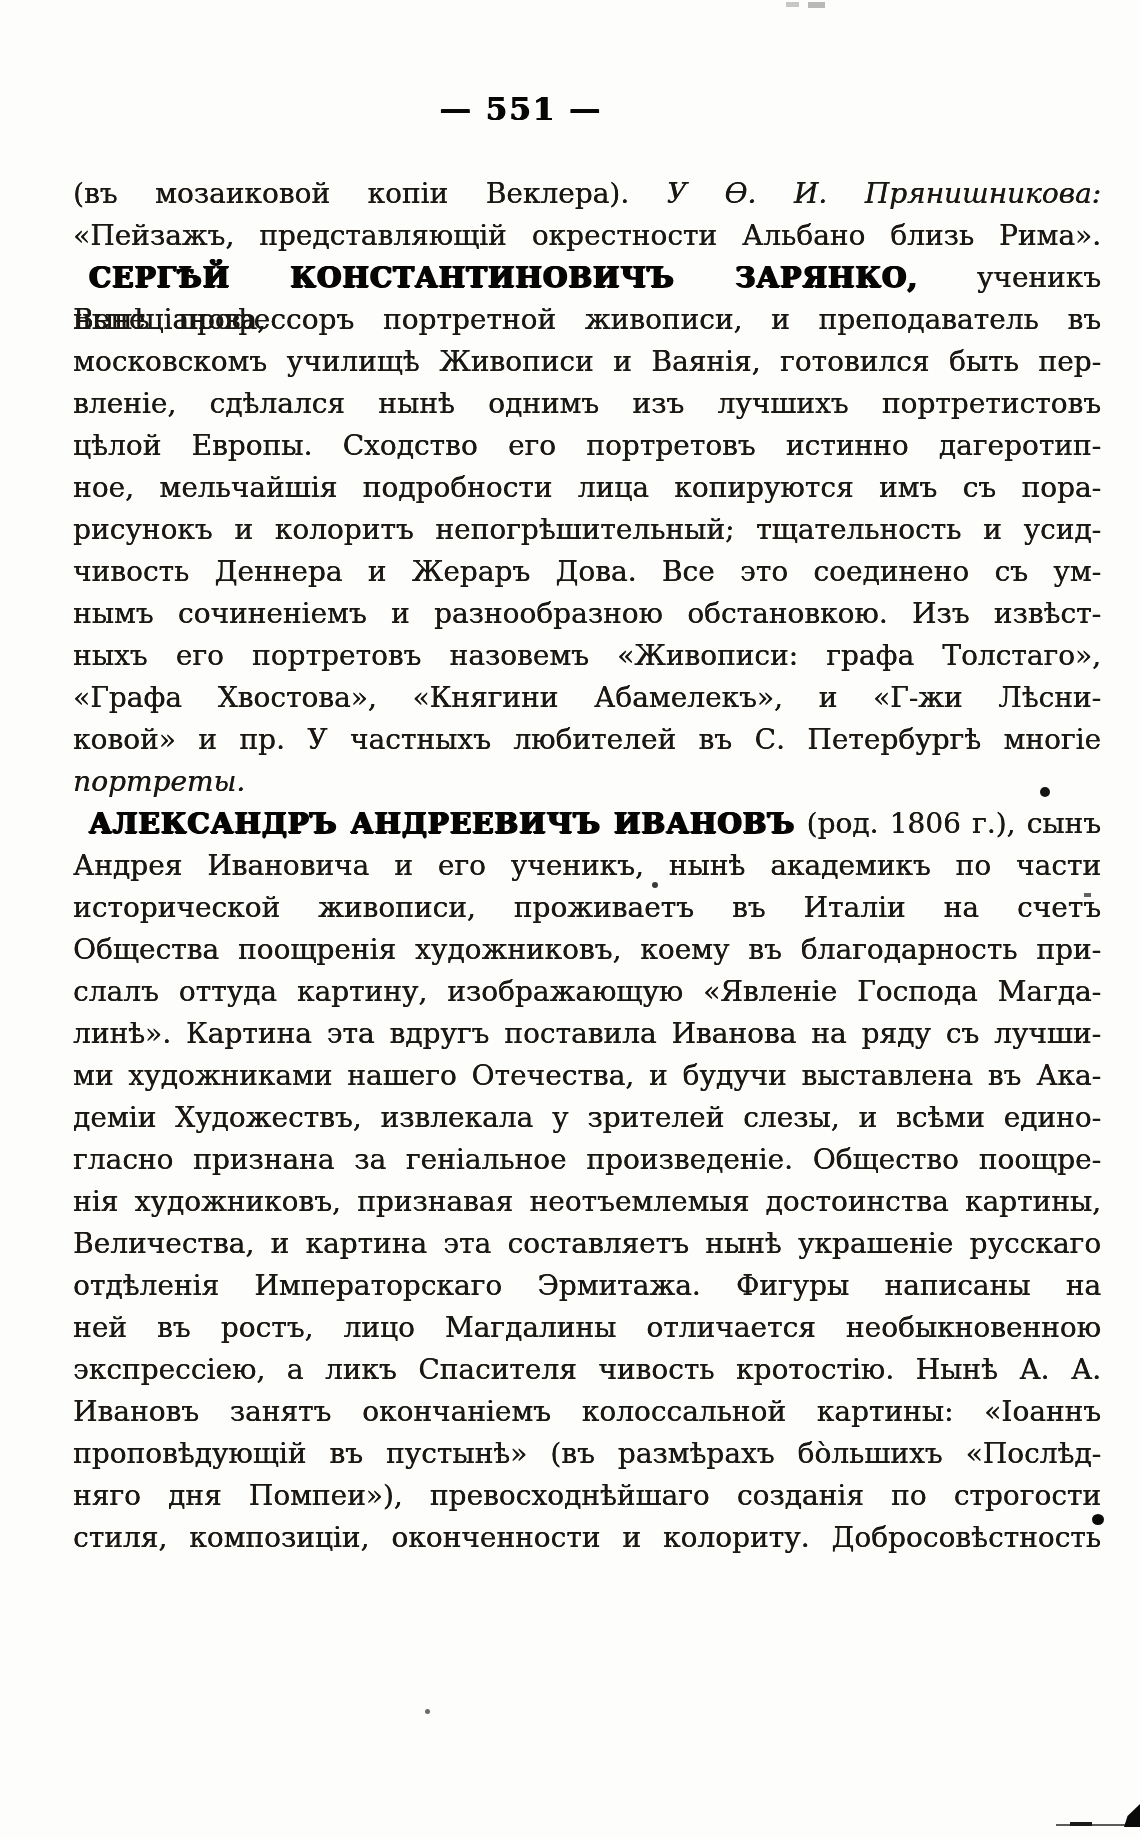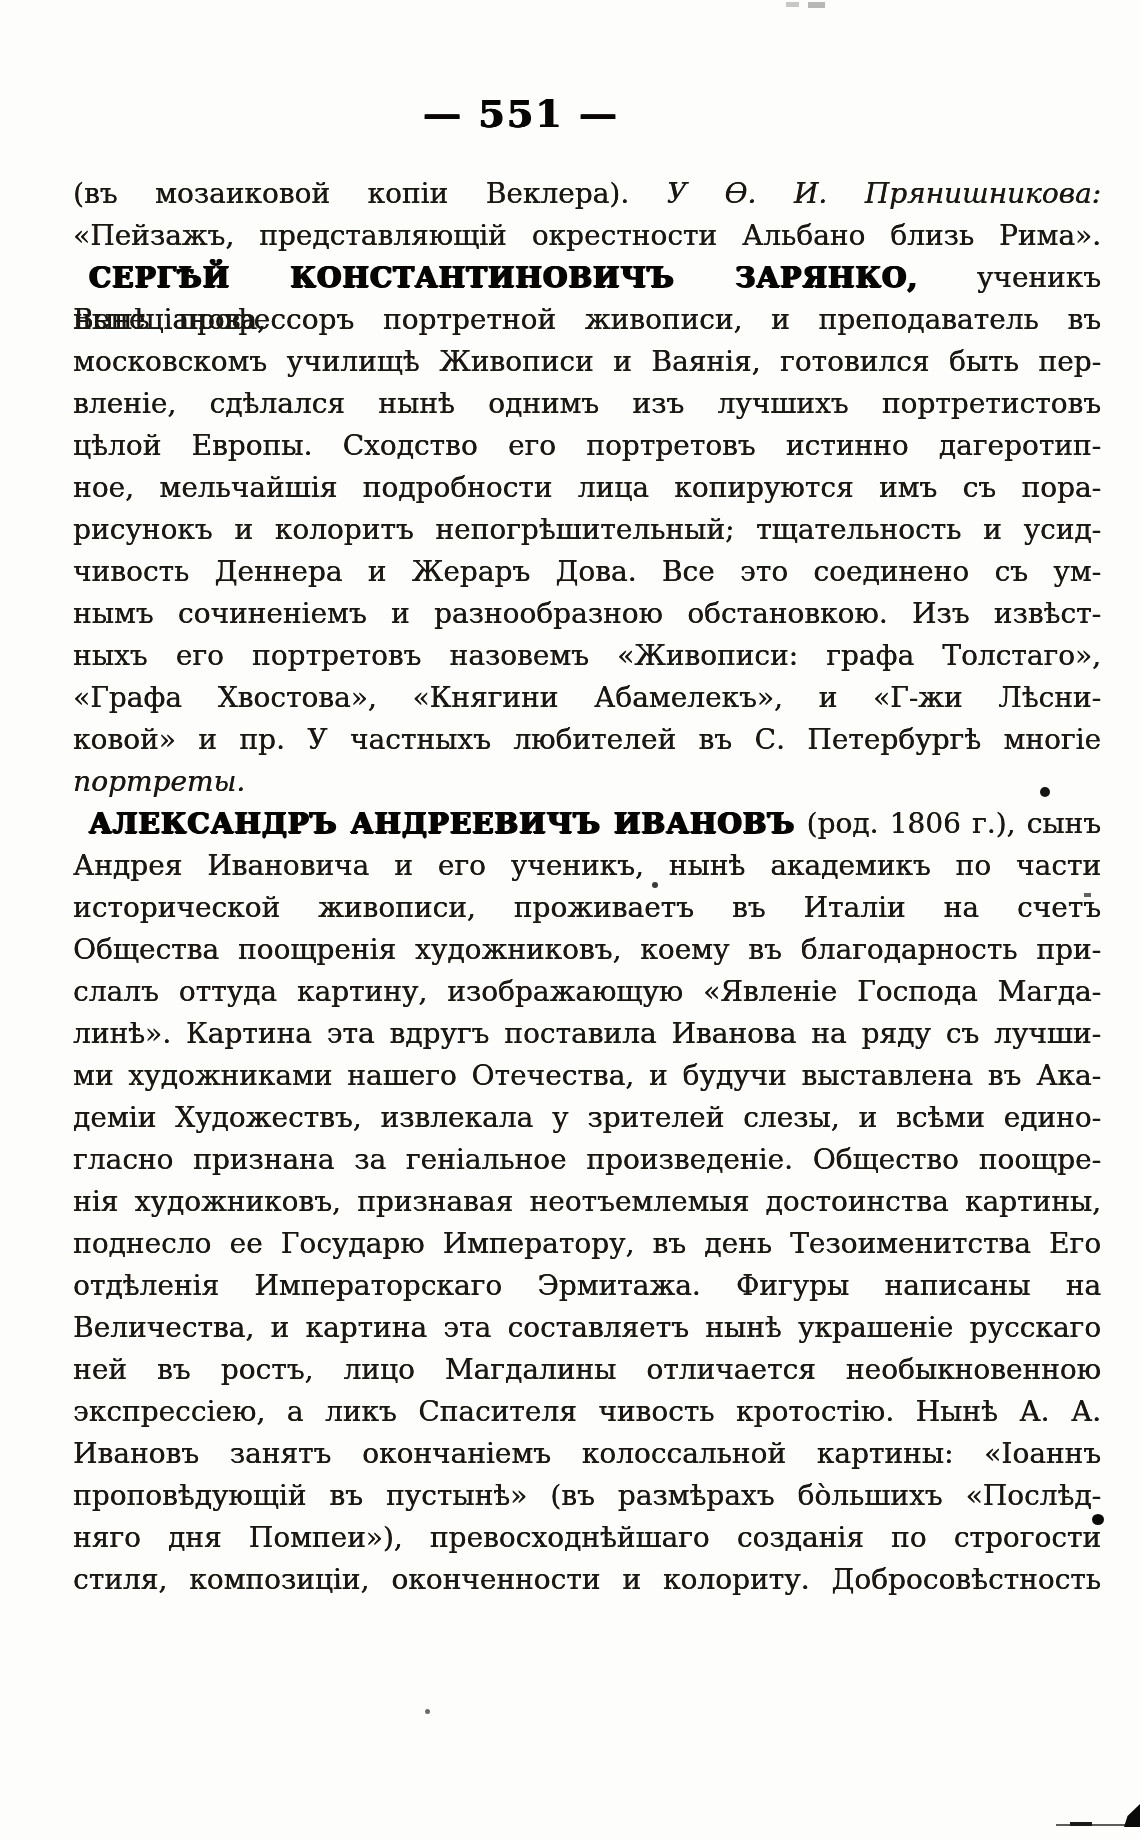--- a/index.html
+++ b/index.html
@@ -18,21 +18,21 @@
     width:1140px;height:1839px;
     background:var(--background);
     overflow:hidden;
     color:var(--ink);
   }
   
   .pageno{
     position:absolute;
     top:91px;left:0;width:1042px;
     text-align:center;
-    font-size:38px;
+    font-size:31px;
     font-weight:bold;
     color:var(--heading-ink);
     letter-spacing:2px;
     text-shadow:0.7px 0 currentColor,-0.5px 0 currentColor;
     white-space:nowrap;
   }
   
   .text-block{
     position:absolute;
     top:173px;left:57px;
@@ -101,23 +101,22 @@
       <div class="line indent"><span class="seg-b">АЛЕКСАНДРЪ АНДРЕЕВИЧЪ ИВАНОВЪ</span><span class="seg-n"> (род. 1806 г.), сынъ</span></div>
       <div class="line"><span class="seg-n">Андрея Ивановича и его ученикъ, нынѣ академикъ по части</span></div>
       <div class="line"><span class="seg-n">исторической живописи, проживаетъ въ Италіи на счетъ</span></div>
       <div class="line"><span class="seg-n">Общества поощренія художниковъ, коему въ благодарность при-</span></div>
       <div class="line"><span class="seg-n">слалъ оттуда картину, изображающую «Явленіе Господа Магда-</span></div>
       <div class="line"><span class="seg-n">линѣ». Картина эта вдругъ поставила Иванова на ряду съ лучши-</span></div>
       <div class="line"><span class="seg-n">ми художниками нашего Отечества, и будучи выставлена въ Ака-</span></div>
       <div class="line"><span class="seg-n">деміи Художествъ, извлекала у зрителей слезы, и всѣми едино-</span></div>
       <div class="line"><span class="seg-n">гласно признана за геніальное произведеніе. Общество поощре-</span></div>
       <div class="line"><span class="seg-n">нія художниковъ, признавая неотъемлемыя достоинства картины,</span></div>
-      <div class="line"><span class="seg-n">поднесло ее Государю Императору, въ день Тезоименитства Его</span></div>
+      <div class="line"><span class="seg-n">Величества, и картина эта составляетъ нынѣ украшеніе русскаго</span></div>
       <div class="line"><span class="seg-n">отдѣленія Императорскаго Эрмитажа. Фигуры написаны на</span></div>
-      <div class="line"><span class="seg-n">Величества, и картина эта составляетъ нынѣ украшеніе русскаго</span></div>
       <div class="line"><span class="seg-n">ней въ ростъ, лицо Магдалины отличается необыкновенною</span></div>
       <div class="line"><span class="seg-n">экспрессіею, а ликъ Спасителя чивость кротостію. Нынѣ А. А.</span></div>
       <div class="line"><span class="seg-n">Ивановъ занятъ окончаніемъ колоссальной картины: «Іоаннъ</span></div>
       <div class="line"><span class="seg-n">проповѣдующій въ пустынѣ» (въ размѣрахъ бо̀льшихъ «Послѣд-</span></div>
       <div class="line"><span class="seg-n">няго дня Помпеи»), превосходнѣйшаго созданія по строгости</span></div>
       <div class="line"><span class="seg-n">стиля, композиціи, оконченности и колориту. Добросовѣстность</span></div>
     </div>
 
   <div class="marks" id="marks-layer">
       <div class="mark mark-rect" style="left: 786px; top: 2px; width: 13px; height: 5px; background: rgb(154, 154, 154); opacity: 0.55;"></div>

